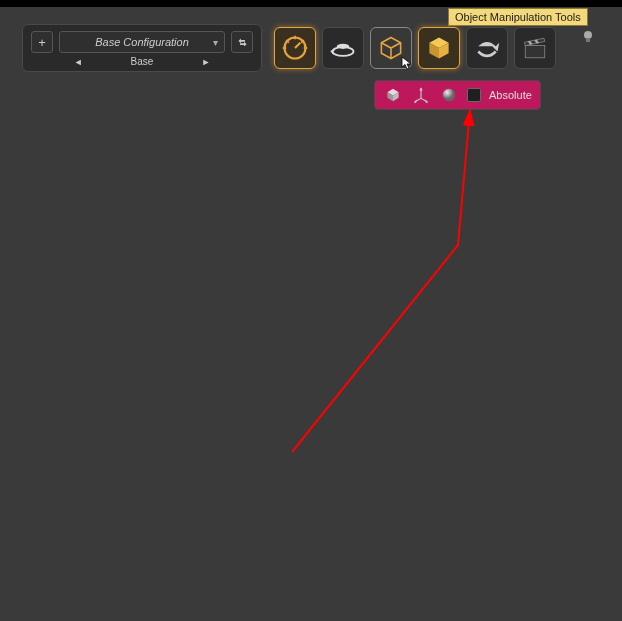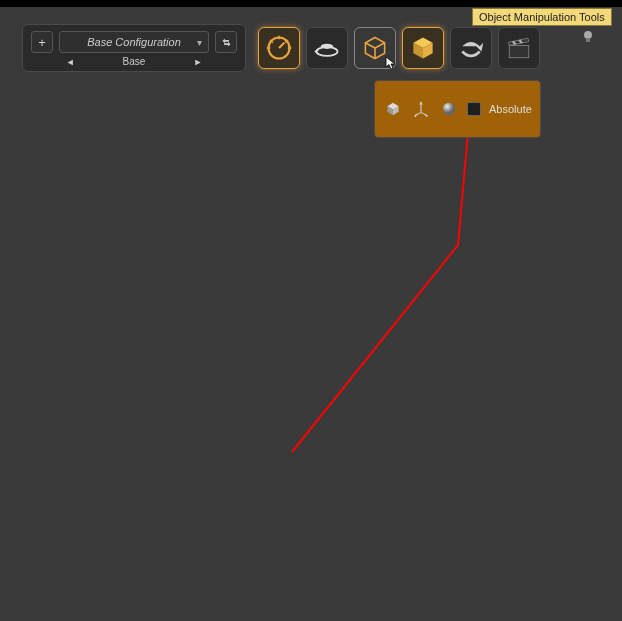--- a/index.html
+++ b/index.html
@@ -14,21 +14,21 @@
     background: #2a2a2a; border: 1px solid #4a4a4a; border-radius: 6px;
     padding: 6px 8px 4px 8px;
   }
   .config-top { display: flex; align-items: center; gap: 6px; }
   .plus-btn {
     width: 22px; height: 22px; border: 1px solid #555; border-radius: 3px;
     background: #2f2f2f; color: #ccc; font-size: 13px; display: flex;
     align-items: center; justify-content: center; cursor: pointer;
   }
   .config-select {
-    width: 150px; height: 22px; border: 1px solid #555; border-radius: 3px;
+    width: 166px; height: 22px; border: 1px solid #555; border-radius: 3px;
     background: #2f2f2f; color: #ccc; font-size: 11px; font-style: italic;
     display: flex; align-items: center; justify-content: center;
     position: relative; cursor: pointer;
   }
   .config-select::after { content: "▾"; position: absolute; right: 6px; font-style: normal; color: #aaa; font-size: 10px; }
   .refresh-btn {
     width: 22px; height: 22px; border: 1px solid #555; border-radius: 3px;
     background: #2f2f2f; color: #ccc; font-size: 11px; display: flex;
     align-items: center; justify-content: center; cursor: pointer;
   }
@@ -45,30 +45,30 @@
     border: 1px solid #e8a33d; background: #3a3020;
     box-shadow: 0 0 6px rgba(232,163,61,0.5);
   }
   .tool-btn.hover {
     border: 1px solid #888; background: #383838;
   }
   
   .cursor-overlay { position: absolute; bottom: -2px; right: -2px; font-size: 11px; color: #fff; pointer-events: none; }
   
   .tooltip {
-    position: absolute; top: 8px; left: 472px;
+    position: absolute; top: 8px; left: 448px;
     background: #f3d97a; border: 1px solid #8a7a3a; color: #222;
     font-size: 11px; padding: 2px 6px; white-space: nowrap;
   }
   
   .sub-toolbar {
     position: absolute; top: 80px; left: 374px;
     display: flex; align-items: center; gap: 8px;
-    background: #a16207; border: 1px solid #4a4a4a; border-radius: 4px;
-    padding: 18px 8px;
+    background: #be185d; border: 1px solid #4a4a4a; border-radius: 4px;
+    padding: 4px 8px;
   }
   .sub-btn { width: 20px; height: 20px; display: flex; align-items: center; justify-content: center; cursor: pointer; }
   .checkbox {
     width: 14px; height: 14px; border: 1px solid #666; border-radius: 2px;
     background: #1f1f1f; cursor: pointer;
   }
   .abs-label { color: #ddd; font-size: 11px; }
   
   .viewport {
     position: absolute; top: 0; left: 0; width: 622px; height: 621px;

